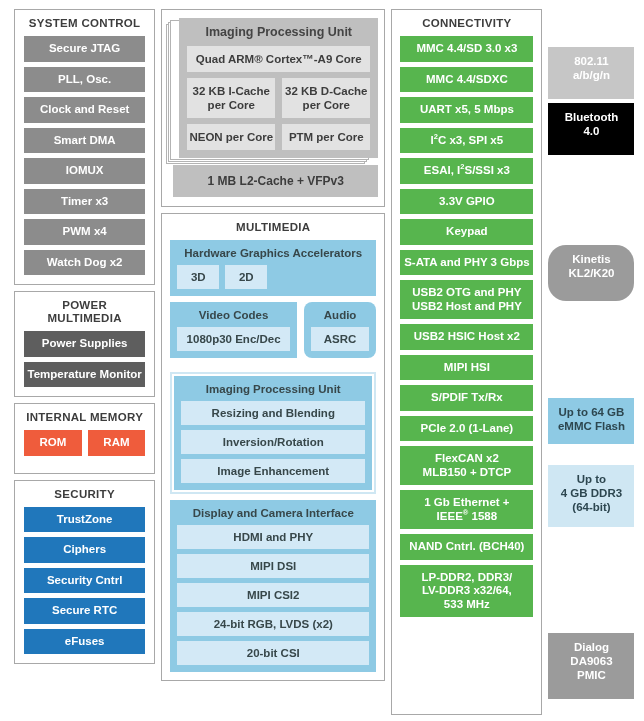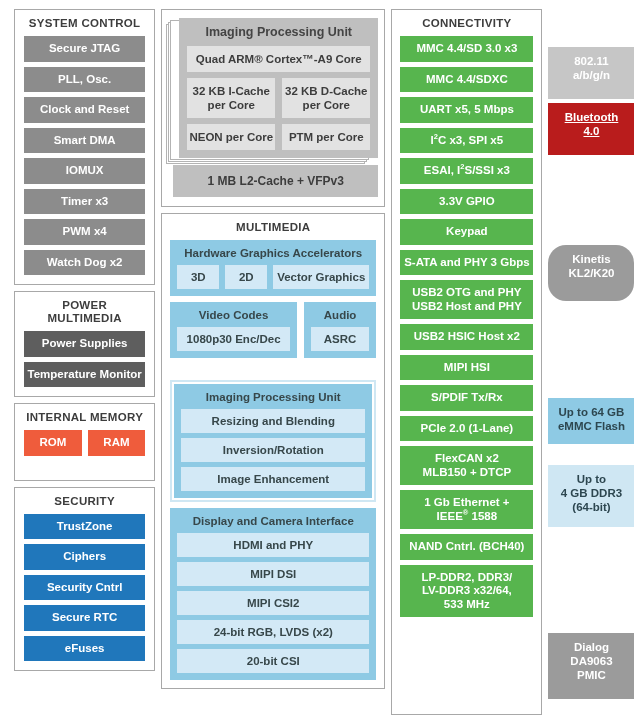--- a/index.html
+++ b/index.html
@@ -53,21 +53,21 @@
   .blk:last-child { margin-bottom: 0; }
 
   .gray   { background: #8c8c8c; }
   .dgray  { background: #5e5e5e; }
   .orange { background: #ef5c3c; }
   .blue   { background: #2077bb; }
   .green  { background: #57b54e; }
 
   
   .mem-row { display: flex; gap: 6px; }
-  .mem-row .blk { flex: 1; margin-bottom: 15px; }
+  .mem-row .blk { flex: 1; margin-bottom: 8px; }
 
   
   .cpu-wrap { position: relative; padding: 0 0 0 7px; margin-bottom: 6px; }
   .cpu-shadow {
     position: absolute;
     border: 1px solid #b3b3b3;
     background: #ffffff;
     width: 199px;
     height: 140px;
   }
@@ -134,43 +134,43 @@
     padding: 5px 3px;
     line-height: 14px;
     margin-bottom: 5px;
   }
   .mm-item:last-child { margin-bottom: 0; }
   .mm-inline { display: flex; gap: 6px; }
   .mm-inline .mm-item { margin-bottom: 0; }
   .acc-3d, .acc-2d { width: 42px; }
   .acc-vec { flex: 1; }
   .mm-two { display: flex; gap: 7px; margin-bottom: 6px; }
-  .mm-two .mm-group { margin-bottom: 16px; }
+  .mm-two .mm-group { margin-bottom: 8px; }
   .mm-video { flex: 1.93; }
-  .mm-audio { flex: 1; }
+  .mm-audio { flex: 1; border-radius: 8px; }
   .mm-outline { border: 2px solid #cfe7f3; padding: 2px; margin-bottom: 6px; }
   .mm-outline .mm-group { margin-bottom: 0; }
 
   
   .col-conn .panel { padding: 7px 8px 8px 8px; }
 
   
   .ext {
     position: absolute;
     left: 0;
     width: 86px;
     text-align: center;
     font-weight: bold;
     font-size: 11.5px;
     line-height: 14px;
     padding: 7px 2px;
     color: #ffffff;
   }
   .ext-lgray { background: #c6c6c6; }
-  .ext-dgray { background: #b91c1c; text-decoration: underline; }
+  .ext-dgray { background: #000000; }
   .ext-mgray { background: #9b9b9b; }
   .ext-blue  { background: #8ecae4; color:#2d4750; }
   .ext-lblue { background: #cfe7f3; color:#2d4750; }
 
   sup { font-size: 7.5px; vertical-align: super; line-height: 0; }
 </style>
 </head>
 <body>
 
 <div id="board">
@@ -237,21 +237,20 @@
     </div>
 
     <div class="panel" style="margin-top:6px;padding:7px 8px 8px 8px;">
       <div class="panel-title">MULTIMEDIA</div>
 
       <div class="mm-group">
         <div class="mm-head">Hardware Graphics Accelerators</div>
         <div class="mm-inline">
           <div class="mm-item acc-3d">3D</div>
           <div class="mm-item acc-2d">2D</div>
-          <div class="mm-item acc-vec">Vector Graphics</div>
         </div>
       </div>
 
       <div class="mm-two">
         <div class="mm-group mm-video">
           <div class="mm-head">Video Codes</div>
           <div class="mm-item">1080p30 Enc/Dec</div>
         </div>
         <div class="mm-group mm-audio">
           <div class="mm-head">Audio</div>

